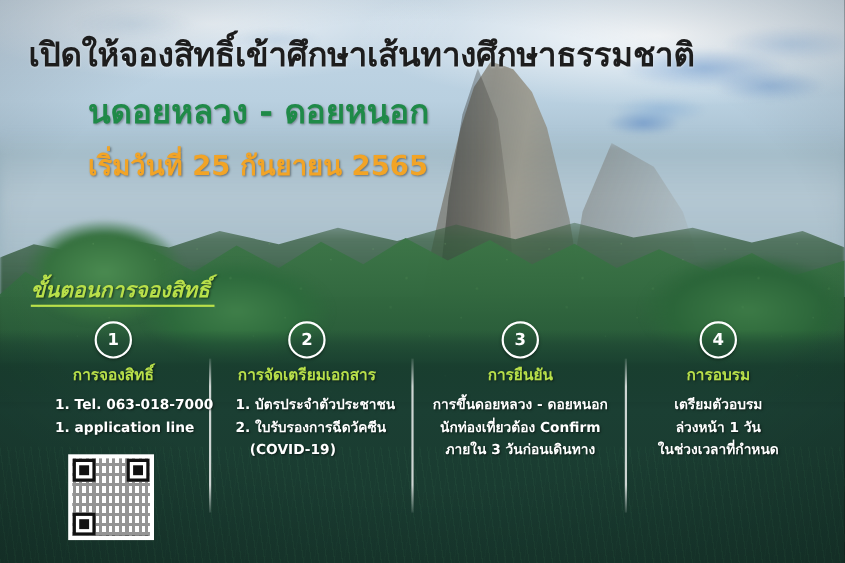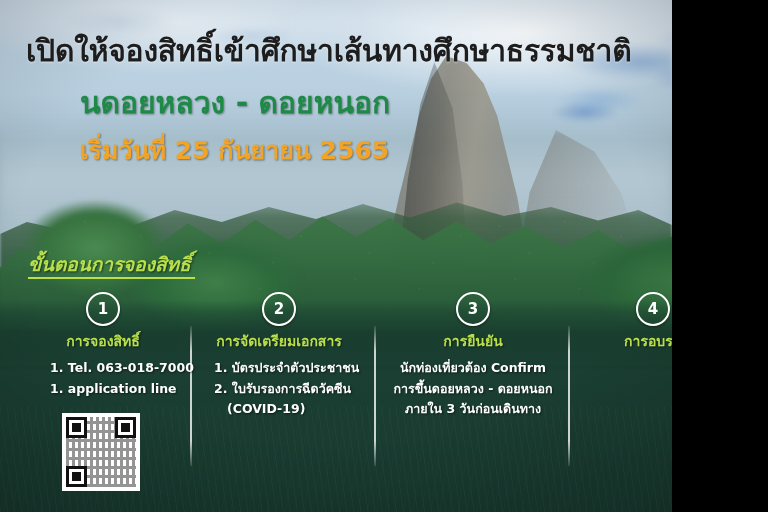--- a/index.html
+++ b/index.html
@@ -2,21 +2,21 @@
 <html><head>
 <meta charset="utf-8">
 <style>
   html, body {
     margin: 0;
     padding: 0;
     background: #000;
   }
   #poster {
     position: relative;
-    width: 672px;
+    width: 768px;
     height: 512px;
     overflow: hidden;
     font-family: "DejaVu Sans", "Liberation Sans", sans-serif;
     user-select: none;
   }
 
   
   .bg-layer { position: absolute; inset: 0; }
 
   
@@ -397,29 +397,34 @@
         <span class="ln">1. บัตรประจำตัวประชาชน</span>
         <span class="ln">2. ใบรับรองการฉีดวัคซีน</span>
         <span class="ln ind">(COVID-19)</span>
       </div>
     </div>
 
     <div class="step" id="step-3">
       <div class="step-badge">3</div>
       <div class="step-title">การยืนยัน</div>
       <div class="step-lines">
+        <span class="ln">การขึ้นดอยหลวง - ดอยหนอก</span>
         <span class="ln">นักท่องเที่ยวต้อง Confirm</span>
-        <span class="ln">การขึ้นดอยหลวง - ดอยหนอก</span>
         <span class="ln">ภายใน 3 วันก่อนเดินทาง</span>
       </div>
     </div>
 
     <div class="step" id="step-4">
       <div class="step-badge">4</div>
       <div class="step-title">การอบรม</div>
+      <div class="step-lines">
+        <span class="ln">เตรียมตัวอบรม</span>
+        <span class="ln">ล่วงหน้า 1 วัน</span>
+        <span class="ln">ในช่วงเวลาที่กำหนด</span>
+      </div>
     </div>
 
     <div class="qr">
       <div class="qr-inner">
         <div class="qr-fp" id="qr-fp-tl"></div>
         <div class="qr-fp" id="qr-fp-tr"></div>
         <div class="qr-fp" id="qr-fp-bl"></div>
       </div>
     </div>
 

